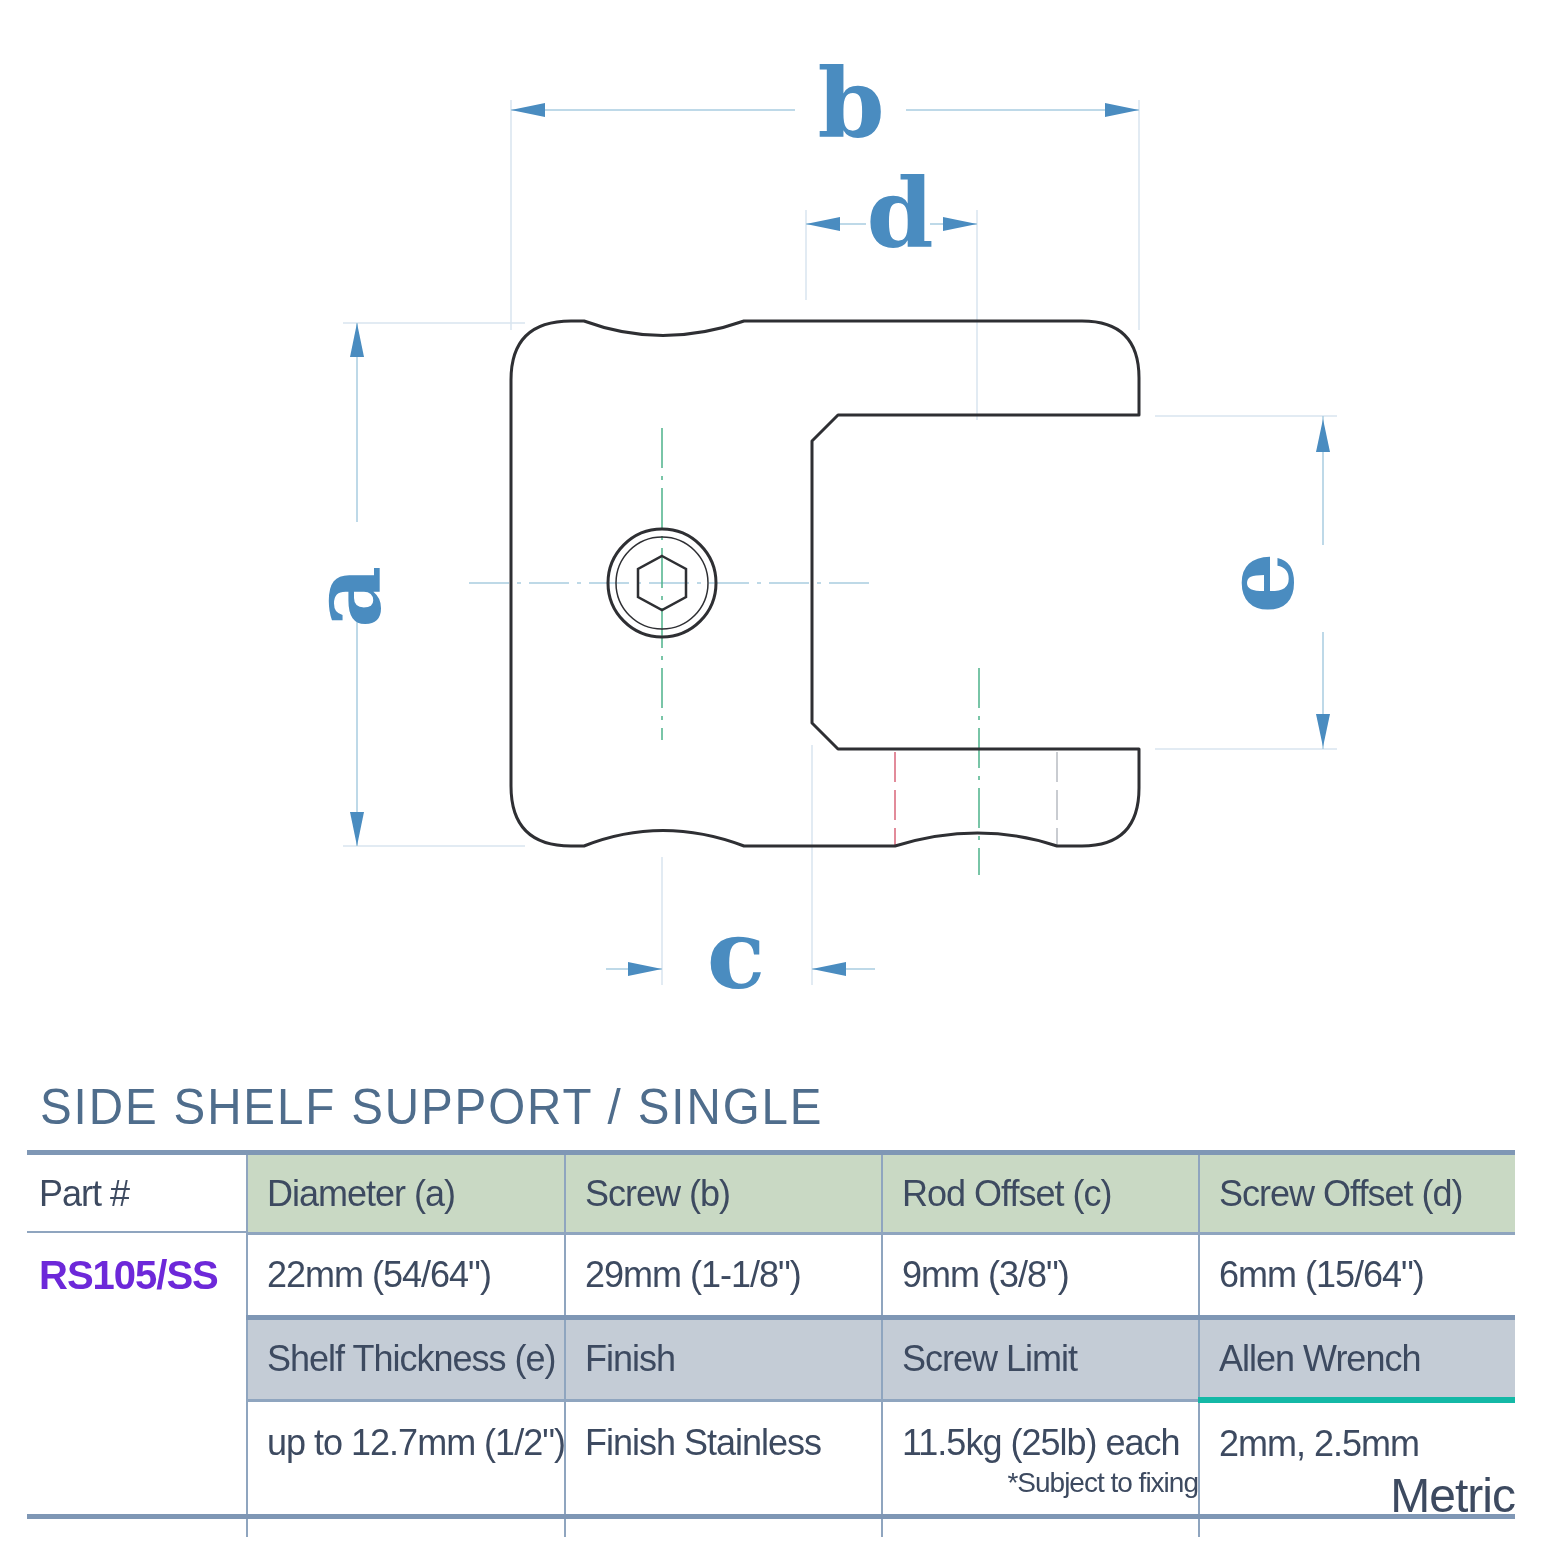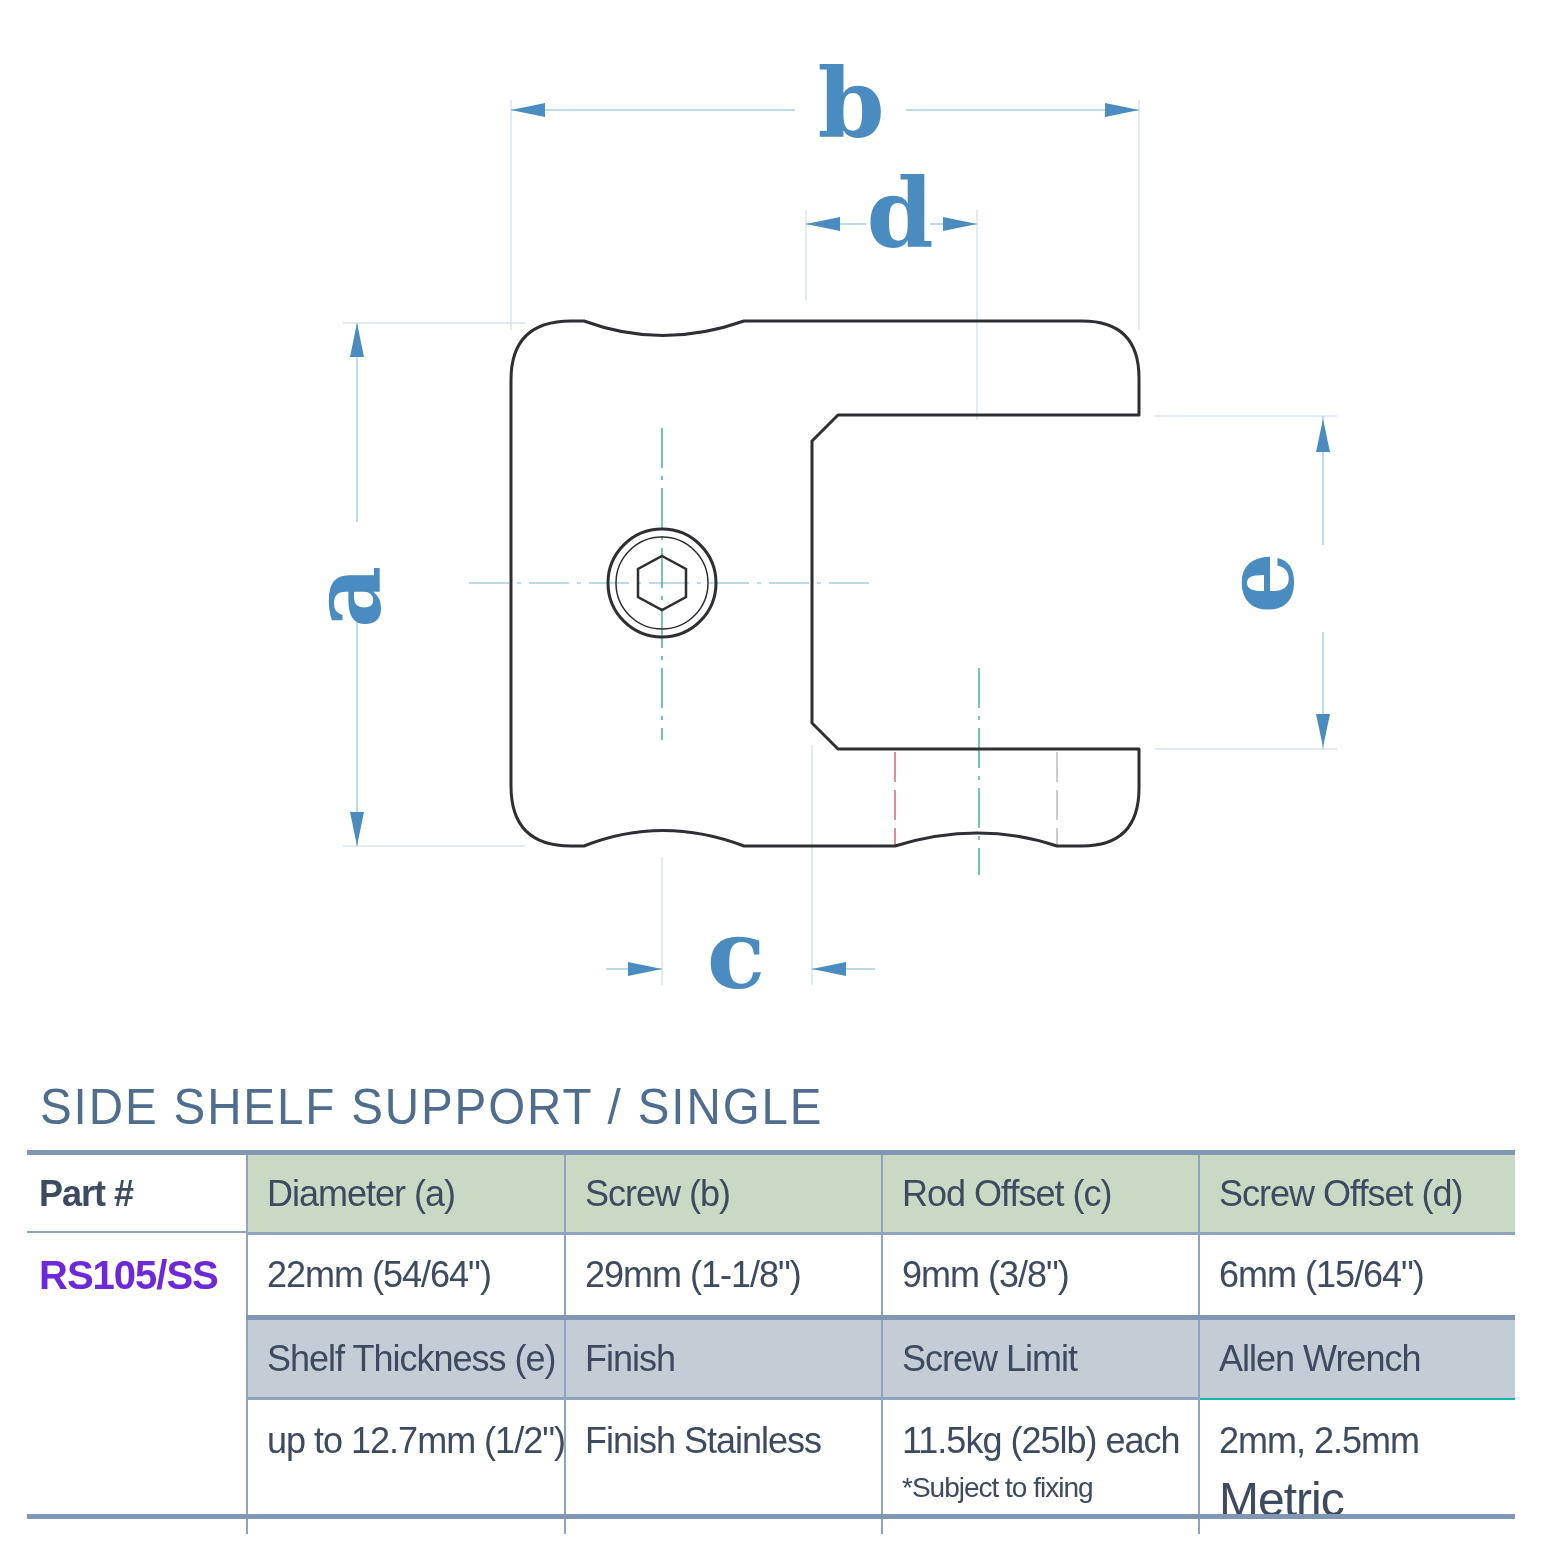--- a/index.html
+++ b/index.html
@@ -22,23 +22,23 @@
       border-left: 2px solid #8fa5bf; white-space: nowrap;
       letter-spacing: -1px;
     }
     .spec-table td.part-col { border-left: none; padding-left: 12px; }
     .row-top td { border-top: 5px solid #7f97b5; }
     .hdr-green { background: #c9d9c4; height: 77px; }
     .hdr-gray { background: #c4ccd6; height: 77px; }
     .val-row td { height: 80px; }
     .val-row-last td { height: 114px; vertical-align: top; padding-top: 20px; }
     .sep td.cell { border-top: 5px solid #7f97b5; }
-    .part-label { font-size: 36px; font-weight: bold; }
+    .part-label { font-size: 36px; }
     .part-number { font-weight: bold; font-size: 40px; color: #6d28d9; }
-    .note { display: block; font-size: 28px; margin-top: 10px; }
+    .note { display: block; font-size: 28px; margin-top: 3px; text-align: right; }
     .bottom-line { position: absolute; left: 27px; top: 1514px; width: 1488px; height: 5px; background: #7f97b5; }
     .part-divider { position: absolute; left: 27px; top: 1231px; width: 220px; height: 2px; background: #8fa5bf; }
   </style>
 </head>
 <body>
 
 <svg id="drawing" viewBox="0 0 1541 1040" xmlns="http://www.w3.org/2000/svg">
 
   <g stroke="#d8e5ef" stroke-width="1.5" fill="none">
     <line x1="511" y1="100" x2="511" y2="330"></line>
@@ -162,18 +162,18 @@
     <td class="cell hdr-gray">Shelf Thickness (e)</td>
     <td class="cell hdr-gray">Finish</td>
     <td class="cell hdr-gray">Screw Limit</td>
     <td class="cell hdr-gray">Allen Wrench</td>
   </tr>
   <tr class="val-row-last">
     <td class="part-col"></td>
     <td style="border-top:3px solid #8fa5bf"><span>up to 12.7mm (1/2")</span></td>
     <td style="border-top:3px solid #8fa5bf"><span>Finish Stainless</span></td>
     <td style="border-top:3px solid #8fa5bf"><span>11.5kg (25lb) each</span><span class="note">*Subject to fixing</span></td>
-    <td style="border-top:2px solid #14b8a6"><span>2mm, 2.5mm</span><span class="note" style="font-size:48px">Metric</span></td>
+    <td style="border-top:6px solid #14b8a6"><span>2mm, 2.5mm</span><span class="note" style="font-size:48px">Metric</span></td>
   </tr>
 </tbody>
   </table>
 <div class="part-divider"></div>
 <div class="bottom-line"></div>
 
 </body></html>

